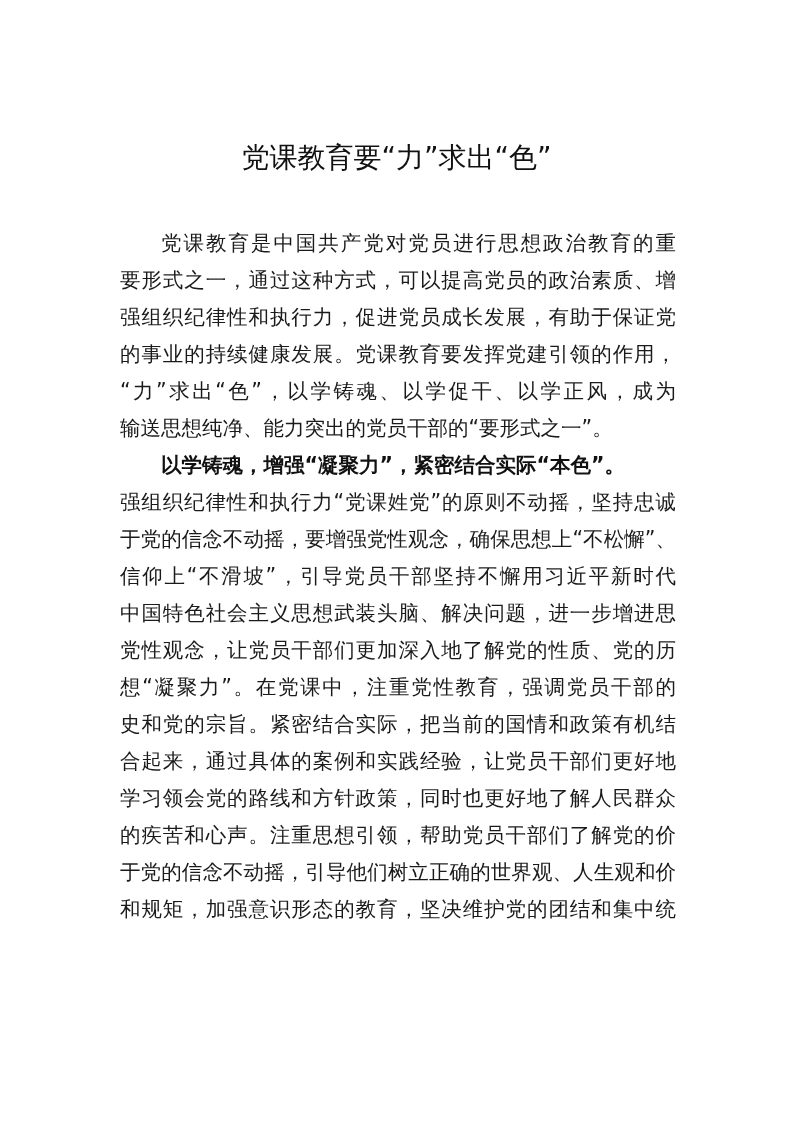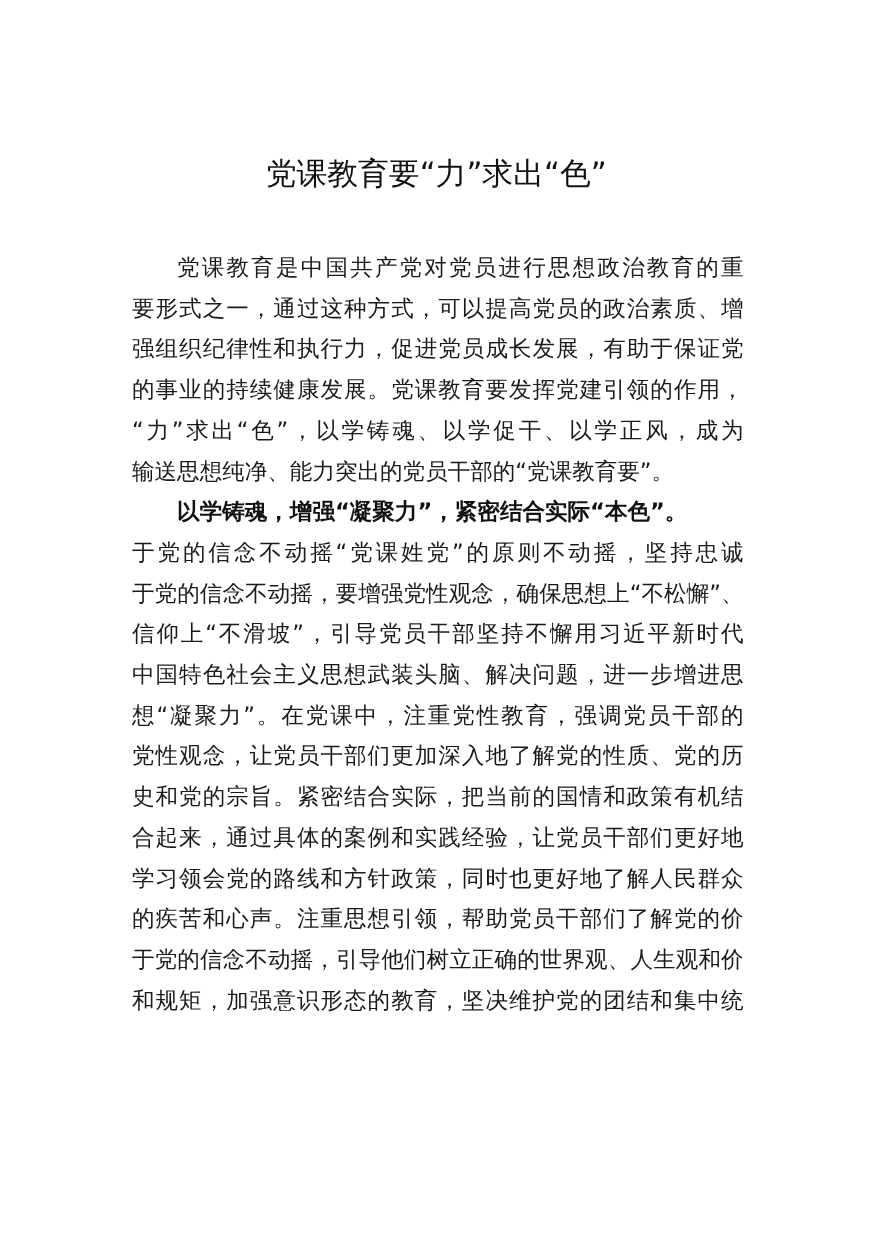--- a/index.html
+++ b/index.html
@@ -67,31 +67,31 @@
 <div class="page">
   <h1 class="title">党课教育要“力”求出“色”</h1>
 
   <div class="body">
     <div>
       <div class="line indent">党课教育是中国共产党对党员进行思想政治教育的重</div>
       <div class="line">要形式之一，通过这种方式，可以提高党员的政治素质、增</div>
       <div class="line">强组织纪律性和执行力，促进党员成长发展，有助于保证党</div>
       <div class="line">的事业的持续健康发展。党课教育要发挥党建引领的作用，</div>
       <div class="line">“力”求出“色”，以学铸魂、以学促干、以学正风，成为</div>
-      <div class="line last">输送思想纯净、能力突出的党员干部的“党课教育要”。</div>
+      <div class="line last">输送思想纯净、能力突出的党员干部的“要形式之一”。</div>
     </div>
 
     <div>
       <div class="line indent bold last">以学铸魂，增强“凝聚力”，紧密结合实际“本色”。</div>
-      <div class="line">于党的信念不动摇“党课姓党”的原则不动摇，坚持忠诚</div>
+      <div class="line">强组织纪律性和执行力“党课姓党”的原则不动摇，坚持忠诚</div>
       <div class="line">于党的信念不动摇，要增强党性观念，确保思想上“不松懈”、</div>
       <div class="line">信仰上“不滑坡”，引导党员干部坚持不懈用习近平新时代</div>
       <div class="line">中国特色社会主义思想武装头脑、解决问题，进一步增进思</div>
+      <div class="line">党性观念，让党员干部们更加深入地了解党的性质、党的历</div>
       <div class="line">想“凝聚力”。在党课中，注重党性教育，强调党员干部的</div>
-      <div class="line">党性观念，让党员干部们更加深入地了解党的性质、党的历</div>
       <div class="line">史和党的宗旨。紧密结合实际，把当前的国情和政策有机结</div>
       <div class="line">合起来，通过具体的案例和实践经验，让党员干部们更好地</div>
       <div class="line">学习领会党的路线和方针政策，同时也更好地了解人民群众</div>
       <div class="line">的疾苦和心声。注重思想引领，帮助党员干部们了解党的价</div>
       <div class="line">于党的信念不动摇，引导他们树立正确的世界观、人生观和价</div>
       <div class="line">和规矩，加强意识形态的教育，坚决维护党的团结和集中统</div>
     </div>
   </div>
 </div>
 

